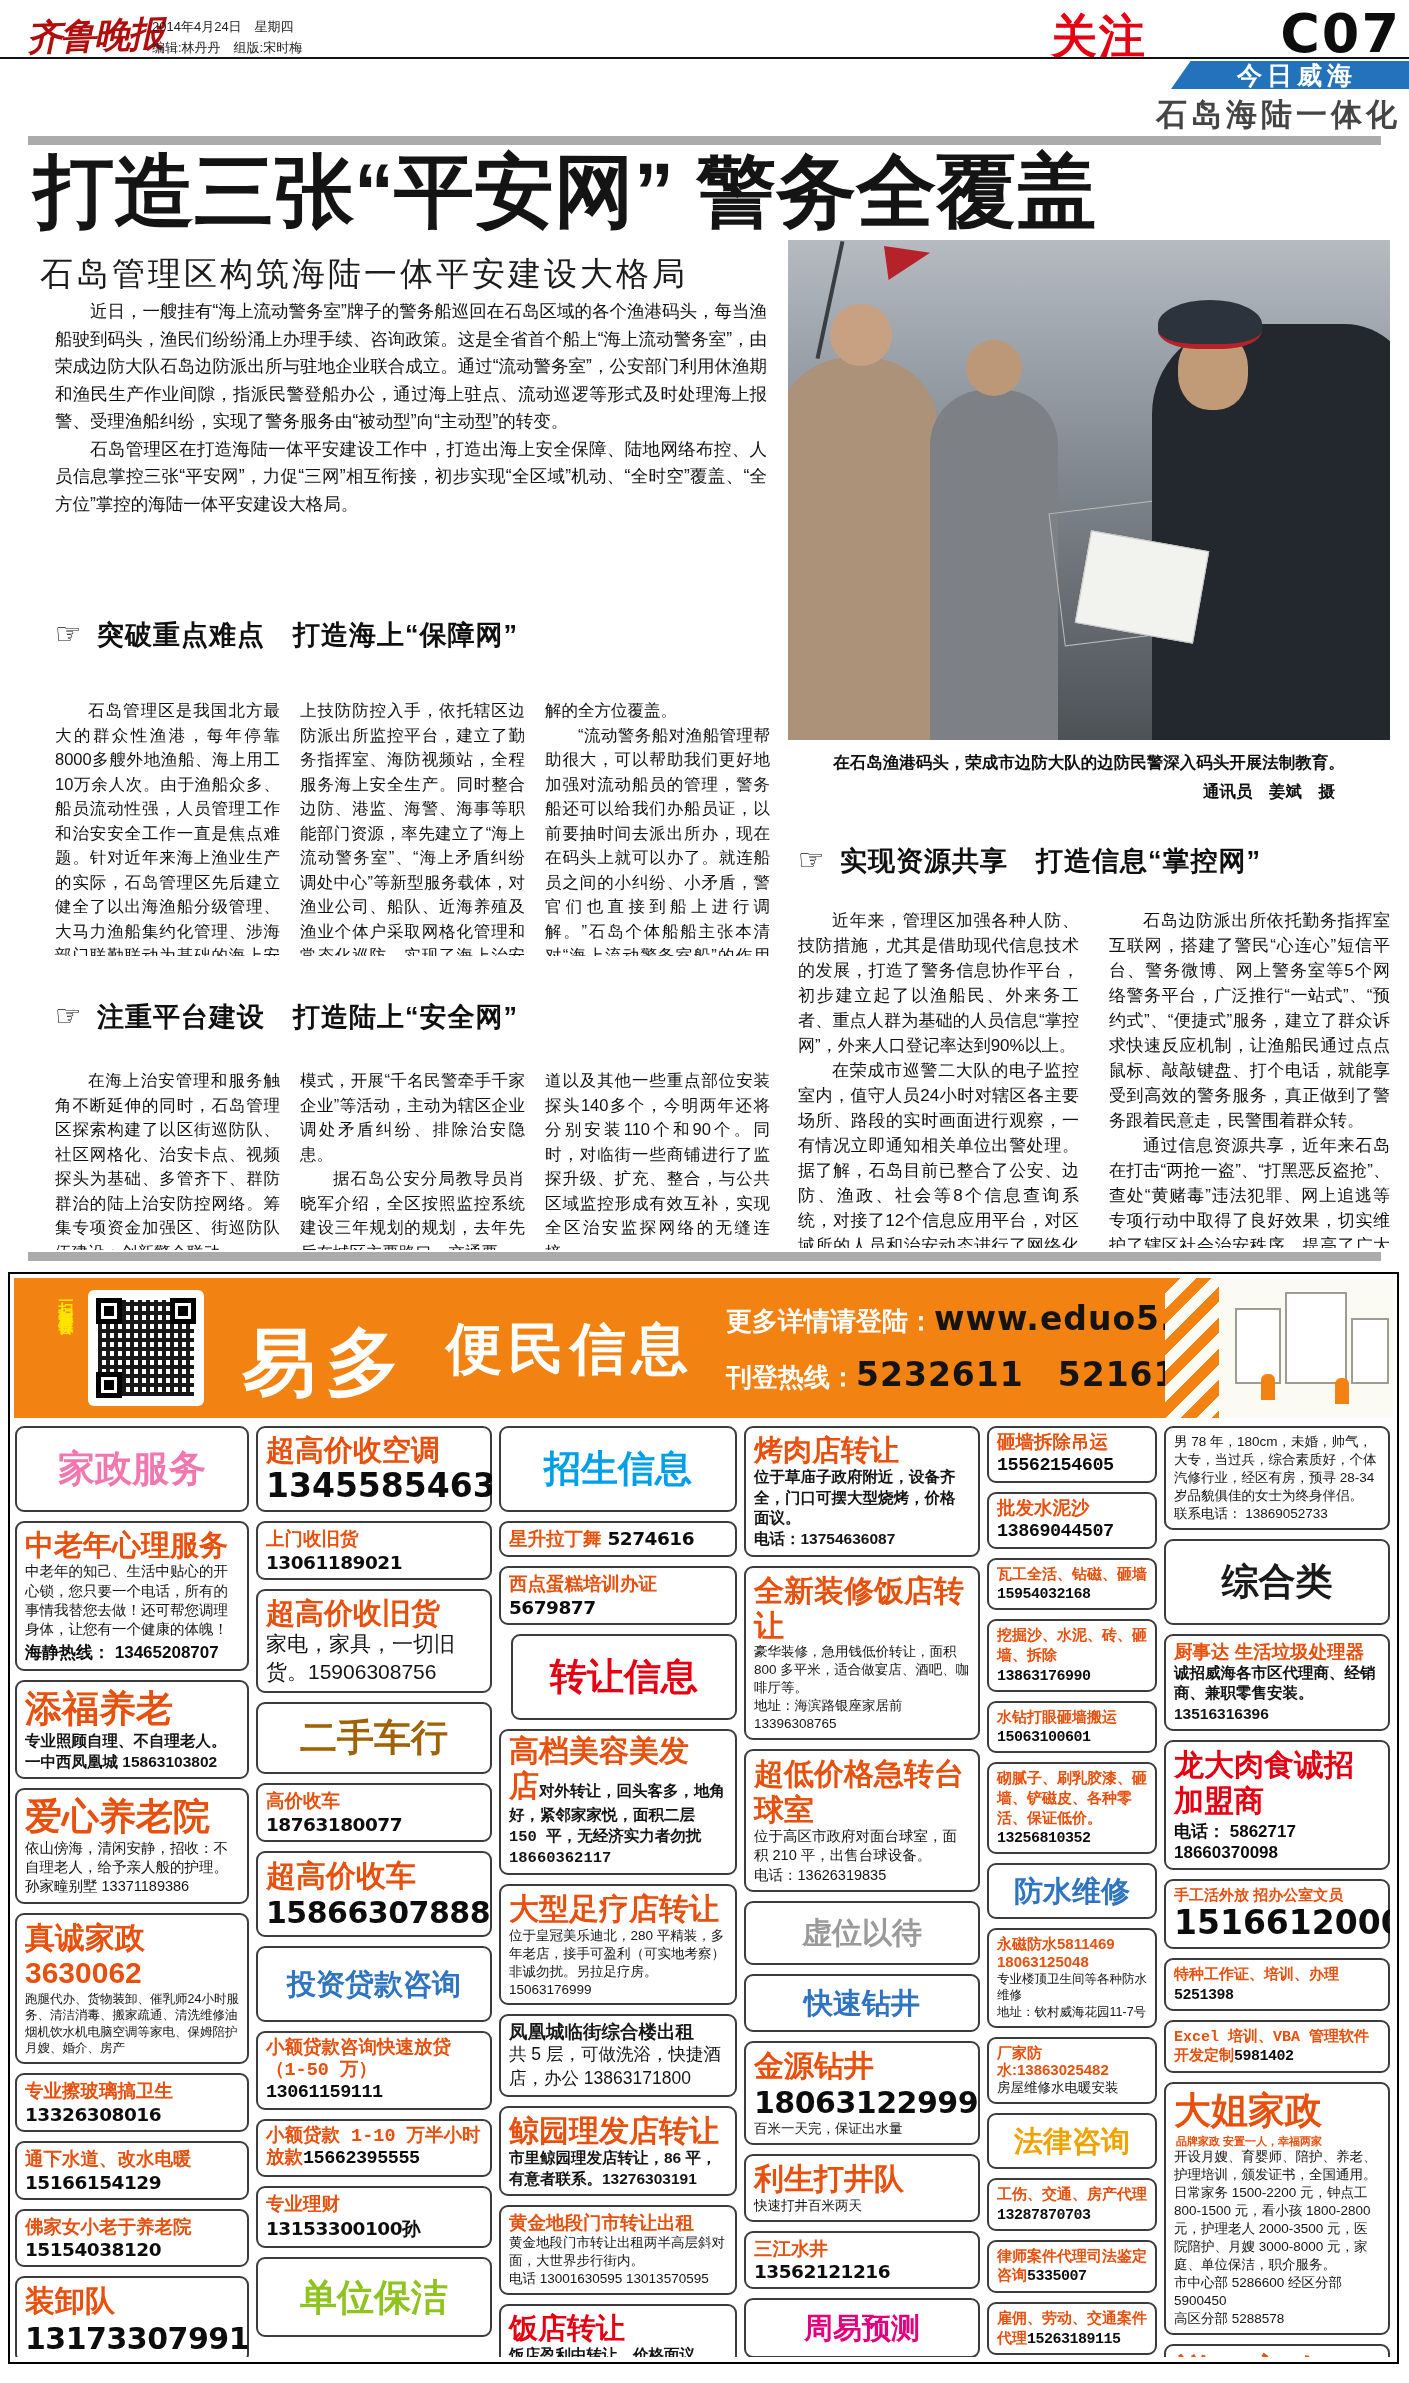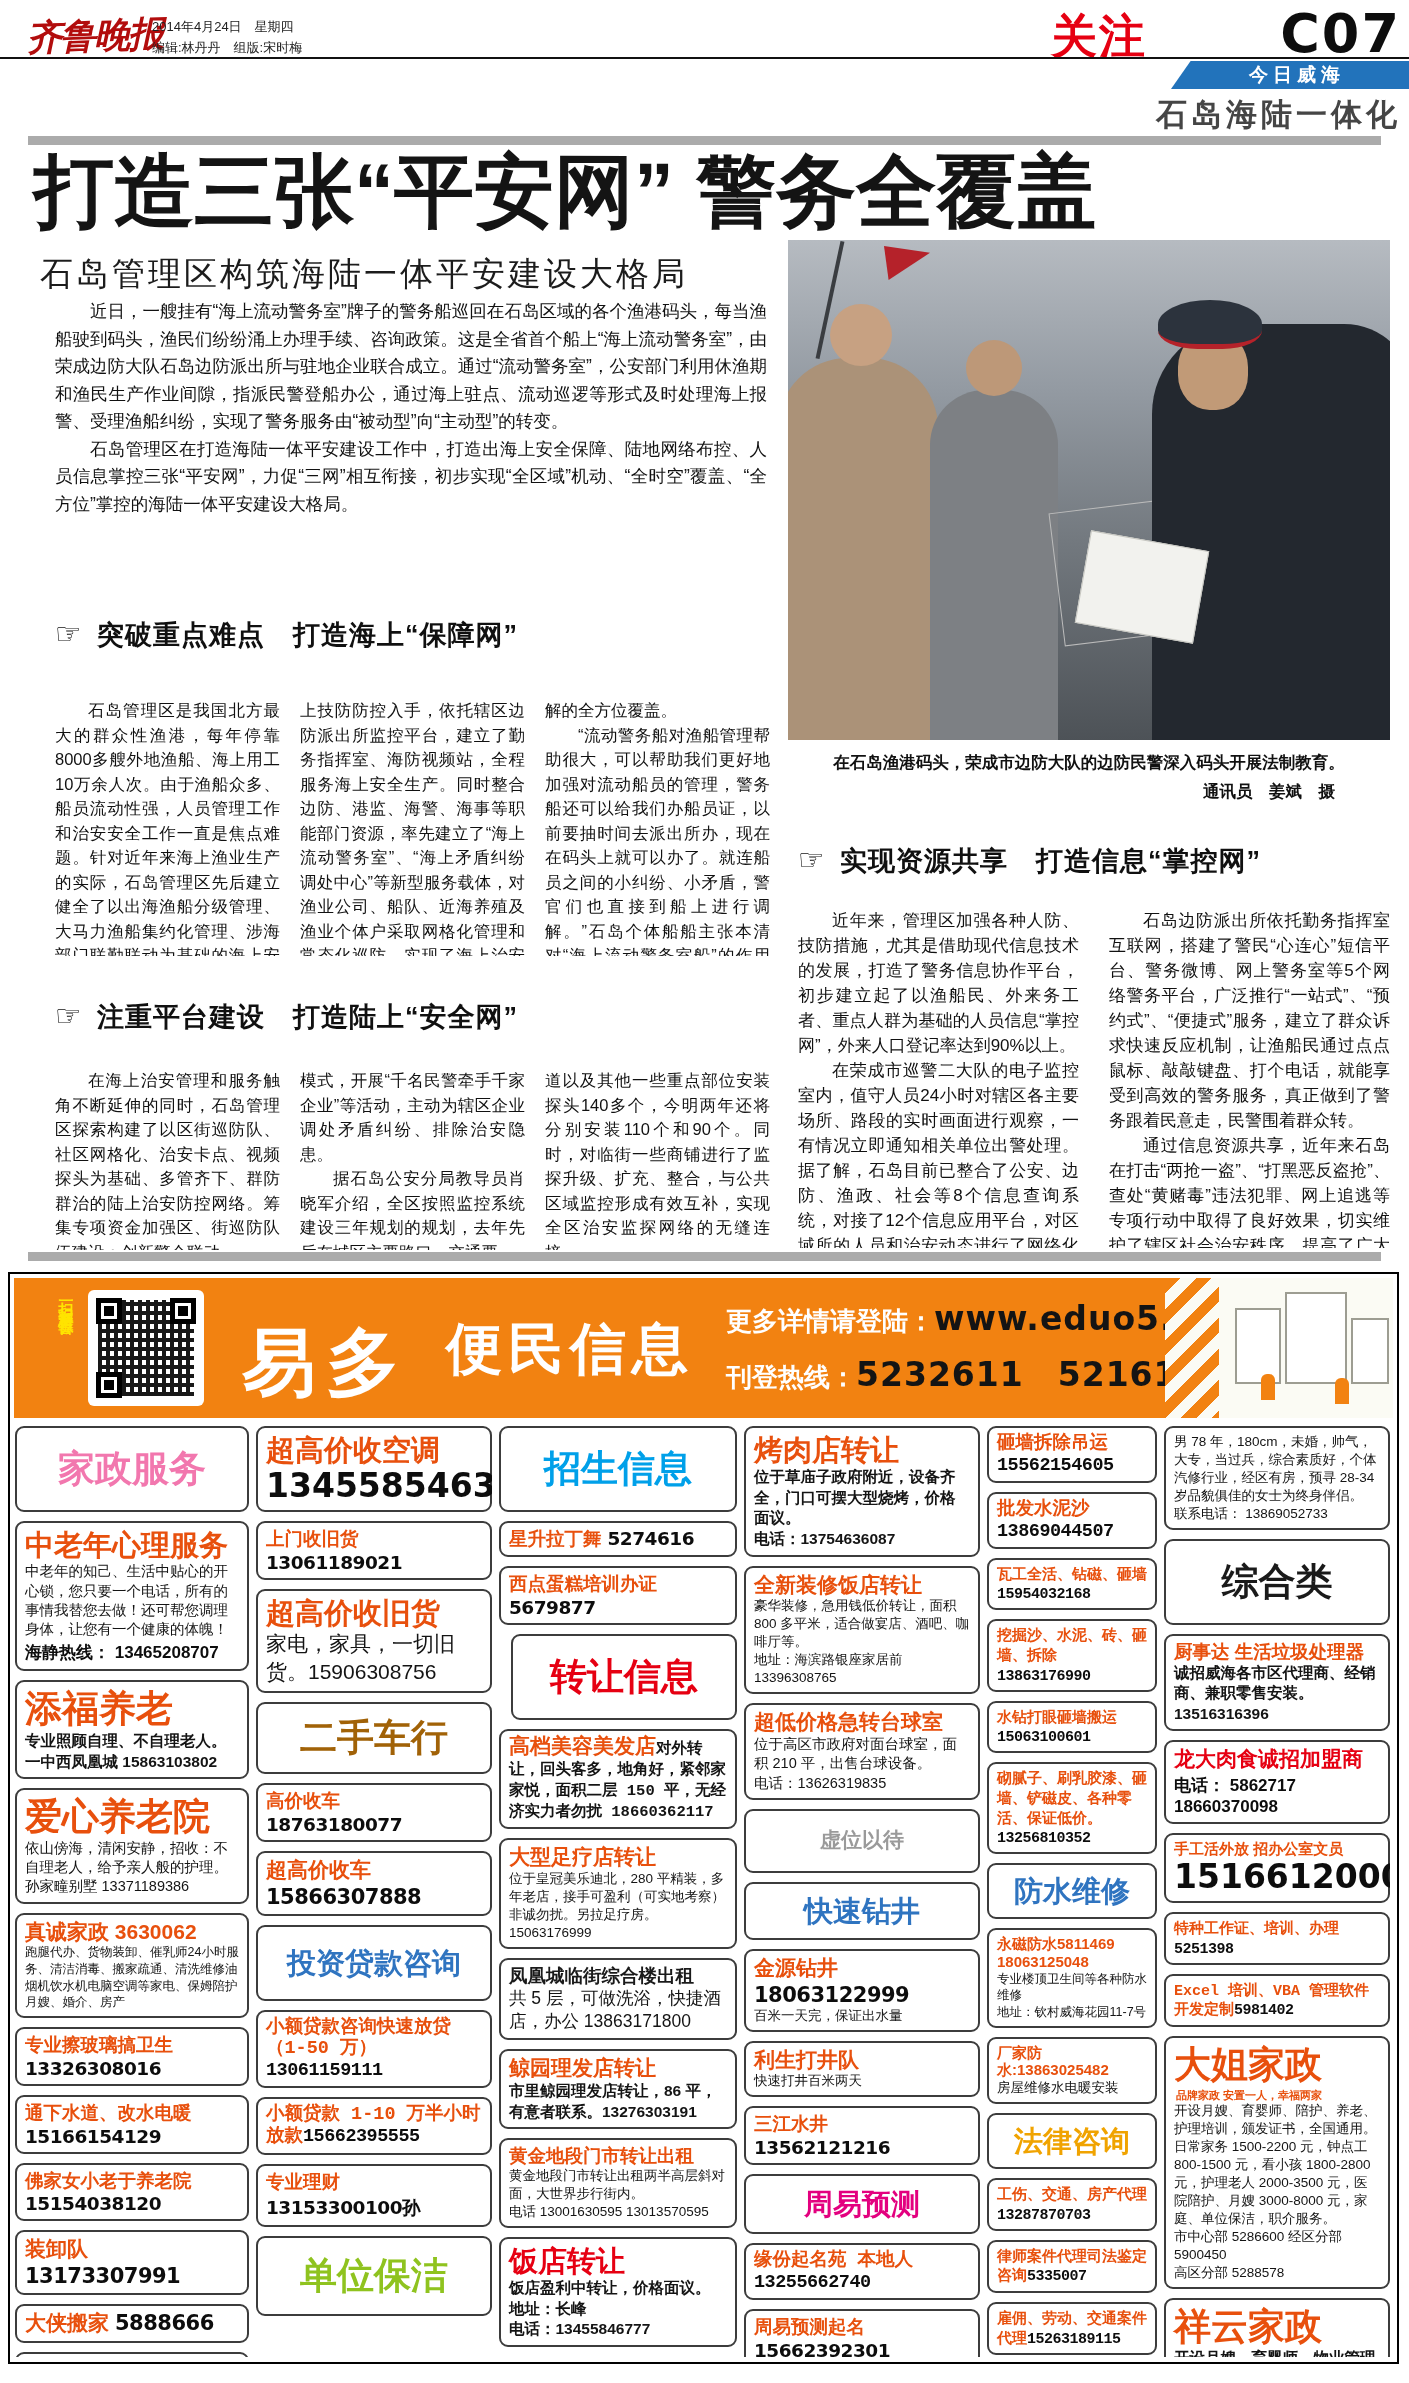--- a/index.html
+++ b/index.html
@@ -10,21 +10,21 @@
         font-size:36px;font-weight:bold;font-style:italic;color:#b20d0d;letter-spacing:-2px;
         transform:rotate(-2deg);}
   .mast-meta{position:absolute;left:152px;top:16px;font-size:13px;line-height:21px;color:#222;}
   .sec-label{position:absolute;right:262px;top:6px;font-size:46px;font-weight:900;color:#e60012;letter-spacing:2px;}
   .page-no{position:absolute;right:8px;top:2px;font-size:54px;font-weight:900;color:#0d0d0d;
            font-family:"DejaVu Sans",sans-serif;letter-spacing:2px;}
   .mastline{position:absolute;left:0;top:57px;width:1409px;height:2px;background:#111;}
   .edition{position:absolute;right:-14px;top:61px;width:252px;height:28px;display:flex;
            align-items:center;justify-content:center;}
   .ed-bg{position:absolute;inset:0;background:#2273bb;transform:skewX(-35deg);transform-origin:100% 100%;}
-  .edition span{position:relative;color:#fff;font-weight:800;font-size:19px;letter-spacing:5px;font-family:Liberation Mono, monospace;}
+  .edition span{position:relative;color:#fff;font-weight:800;font-size:25px;letter-spacing:5px;font-family:Liberation Mono, monospace;}
   .topic{position:absolute;right:8px;top:94px;font-size:31px;font-weight:800;color:#454545;letter-spacing:4px;}
   .graybar{position:absolute;left:28px;width:1353px;height:9px;background:#ababab;}
   
   .headline{position:absolute;left:34px;top:150px;width:1360px;font-size:80px;font-weight:900;
             color:#141414;line-height:1.05;white-space:nowrap;}
   .subhead{position:absolute;left:40px;top:252px;font-size:33px;color:#1c1c1c;letter-spacing:3px;}
   .intro{position:absolute;left:55px;top:298px;width:712px;height:276px;font-size:17.5px;
          line-height:27.5px;text-align:justify;overflow:hidden;}
   .intro p,.cols p{margin:0;text-indent:2em;}
   p.noind{text-indent:0;}
@@ -74,21 +74,21 @@
   .box{border:2px solid #3c3c3c;border-radius:9px;padding:5px 8px;background:#fff;box-sizing:border-box;flex:none;}
   .box.cat{display:flex;align-items:center;justify-content:center;text-align:center;}
   .hd{display:flex;align-items:baseline;flex-wrap:wrap;gap:2px 6px;}
   .t{font-weight:800;line-height:1.18;}
   .ph-n{font-weight:800;color:#0d0d0d;font-family:"DejaVu Sans",sans-serif;letter-spacing:-.5px;}
   .bigph{font-weight:800;font-size:33px;color:#0d0d0d;font-family:"DejaVu Sans",sans-serif;line-height:1.15;}
   .bd{color:#141414;line-height:1.33;}
   .bb{font-weight:800;font-size:17px;margin-top:2px;color:#0d0d0d;}
   .corner{font-size:11px;font-weight:700;color:#e8500d;line-height:1.25;margin-left:2px;}
   .inl .hd,.inl .hd .t,.inl .hd .ph-n,.inl .bd{display:inline;font-family:Liberation Mono, monospace;}
-  .s-xl{font-size:37px}.s-lg{font-size:29px}.s-md{font-size:21px}.s-sm{font-size:18.5px}.s-xs{font-size:15px}
+  .s-xl{font-size:37px}.s-lg{font-size:29px}.s-md{font-size:30px}.s-sm{font-size:18.5px}.s-xs{font-size:15px}
   .bs-lg2{font-size:21px}.bs-md2{font-size:17.5px}.bs-sm{font-size:14.5px}
   .bs-sm2{font-size:15.5px;font-weight:600}.bs-xs{font-size:13.5px}.bs-xxs{font-size:12.5px}
   .c-or{color:#e8500d}.c-rd{color:#e60012}.c-pk{color:#f277ae}.c-pu{color:#a16207}.c-bl{color:#2f74c0}
   .c-cy{color:#00a0e9}.c-lg{color:#8fc31f}.c-mg{color:#e3007f}.c-bk{color:#1a1a1a}
   .c-gy{color:#9a9a9a}.c-yl{color:#f0a300}
 </style>
 </head>
 <body>
 
 <div class="page">

